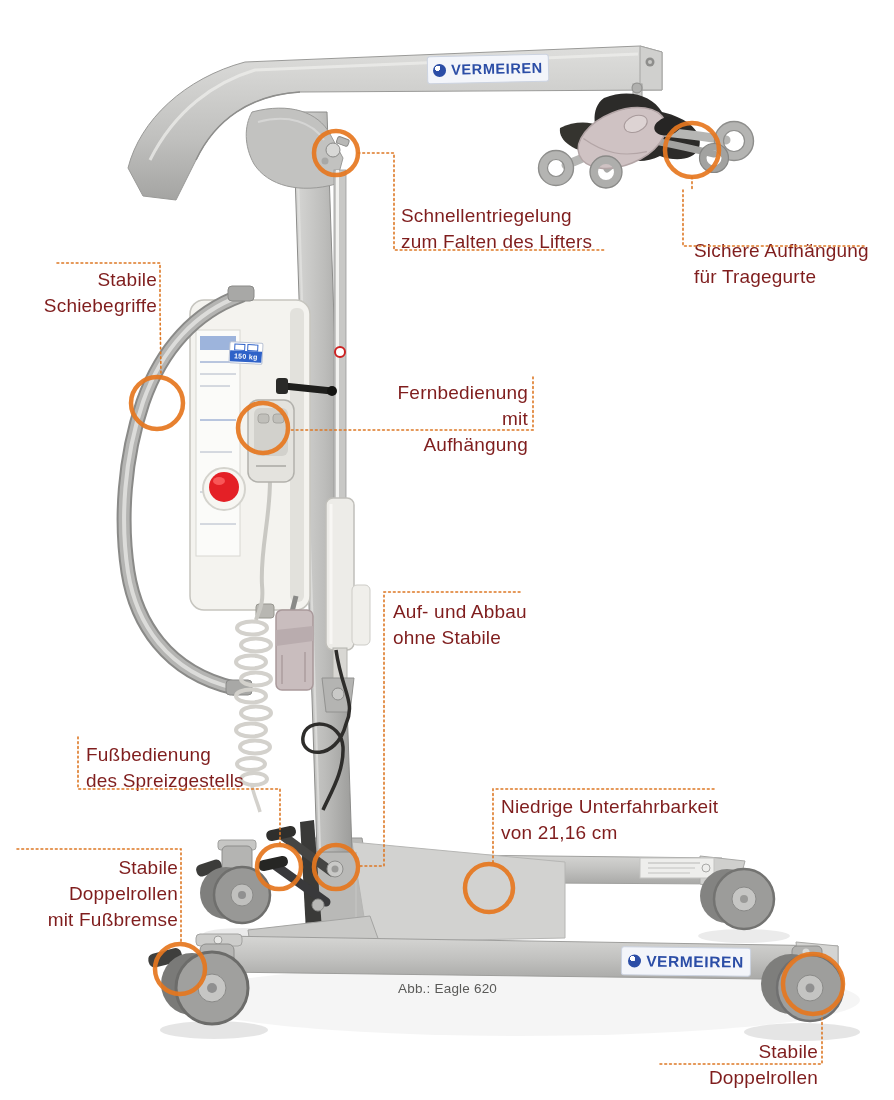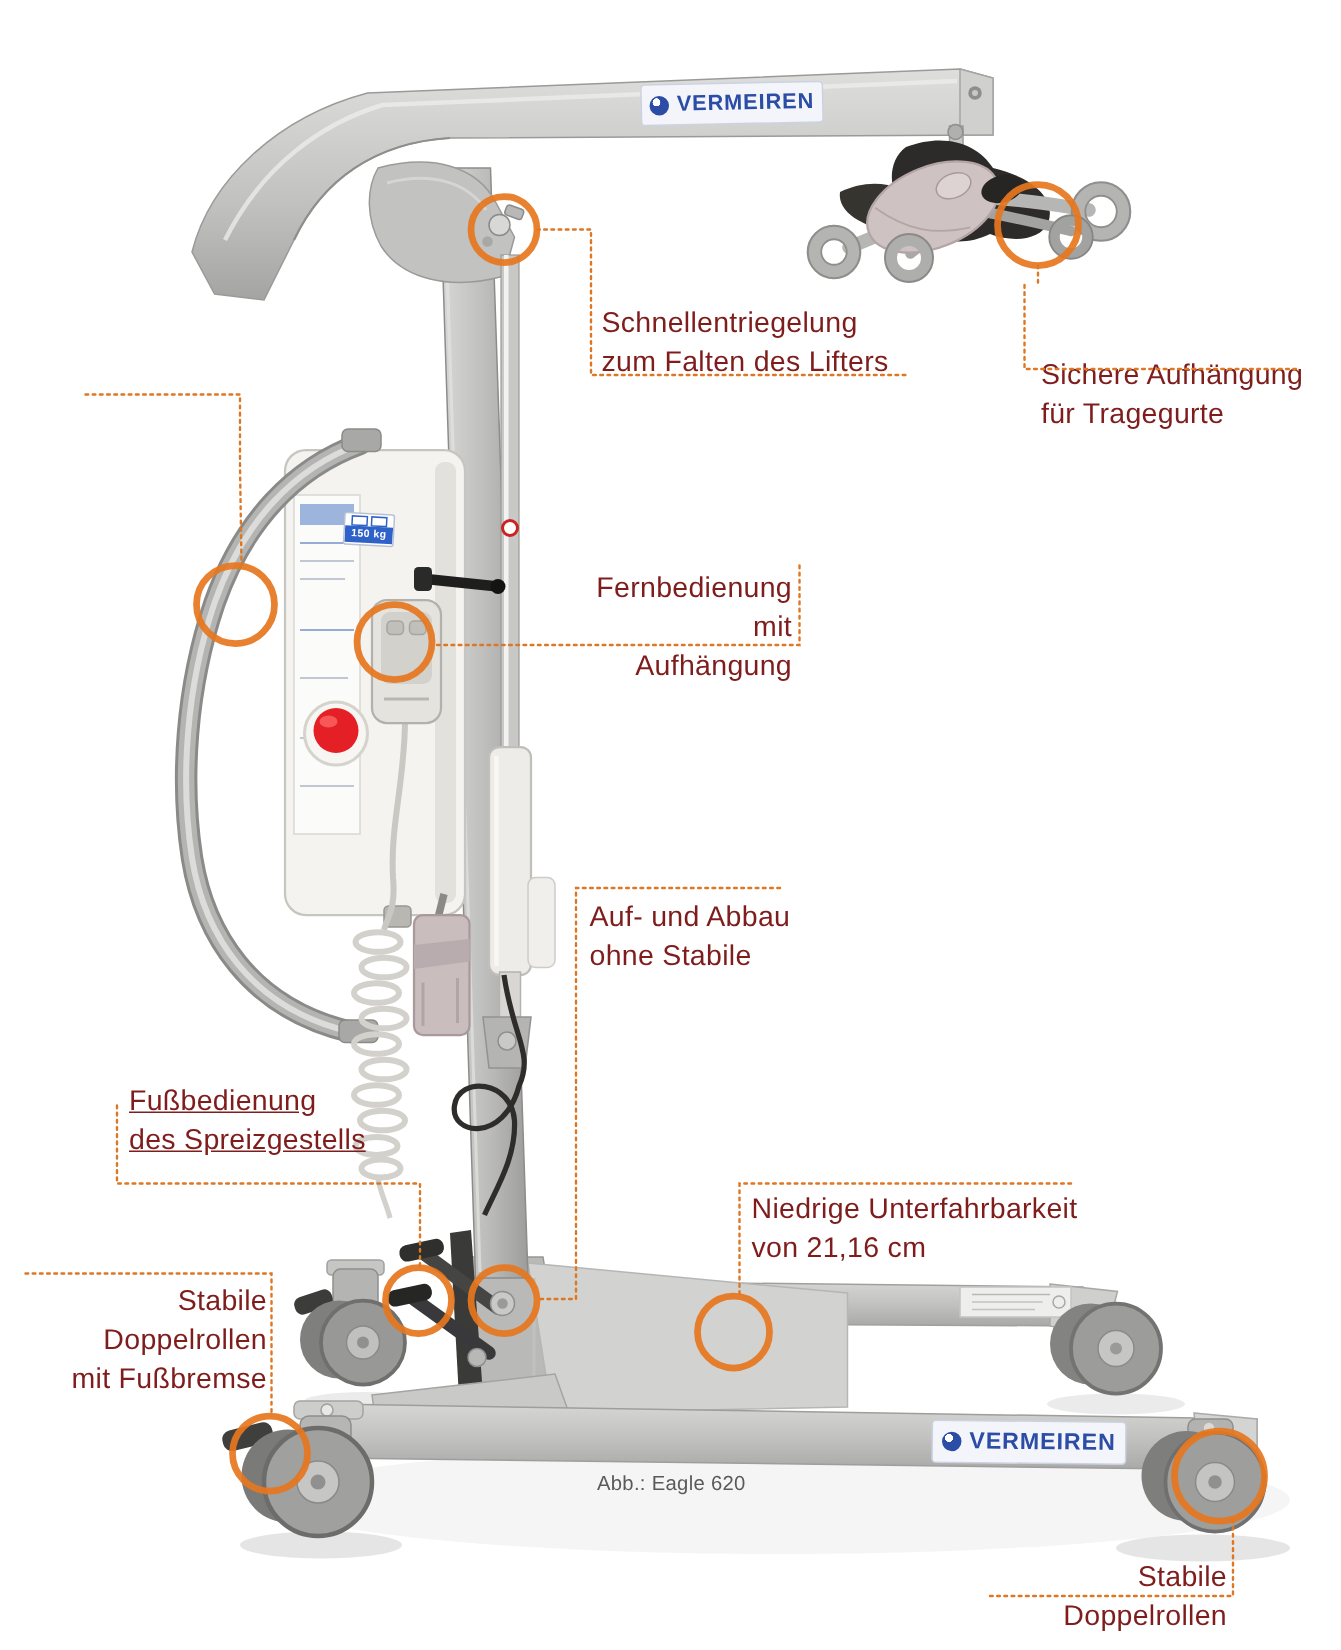--- a/index.html
+++ b/index.html
@@ -324,25 +324,27 @@
         <i></i>
         <i></i>
       </div>
     <div class="row2">150 kg</div>
   </div>
 
   <div class="callout" style="left:401px;top:203px;">Schnellentriegelung
 zum Falten des Lifters</div>
   <div class="callout" style="left:694px;top:196px;margin-top:42px;">Sichere Aufhängung
 für Tragegurte</div>
+  <div class="callout align-right" style="left:25px;top:267px;width:132px;">Stabile
+Schiebegriffe</div>
   <div class="callout align-right" style="left:378px;top:380px;width:150px;">Fernbedienung mit
 Aufhängung</div>
   <div class="callout" style="left:393px;top:599px;">Auf- und Abbau
 ohne Stabile</div>
-  <div class="callout" style="left:86px;top:722px;text-decoration:underline;">Fußbedienung
+  <div class="callout" style="left:86px;top:742px;">Fußbedienung
 des Spreizgestells</div>
   <div class="callout" style="left:501px;top:794px;">Niedrige Unterfahrbarkeit
 von 21,16 cm</div>
   <div class="callout align-right" style="left:18px;top:855px;width:160px;">Stabile Doppelrollen
 mit Fußbremse</div>
   <div class="callout align-right" style="left:660px;top:1039px;width:158px;">Stabile Doppelrollen</div>
 
   <div class="caption">Abb.: Eagle 620</div>
 
 </div>

